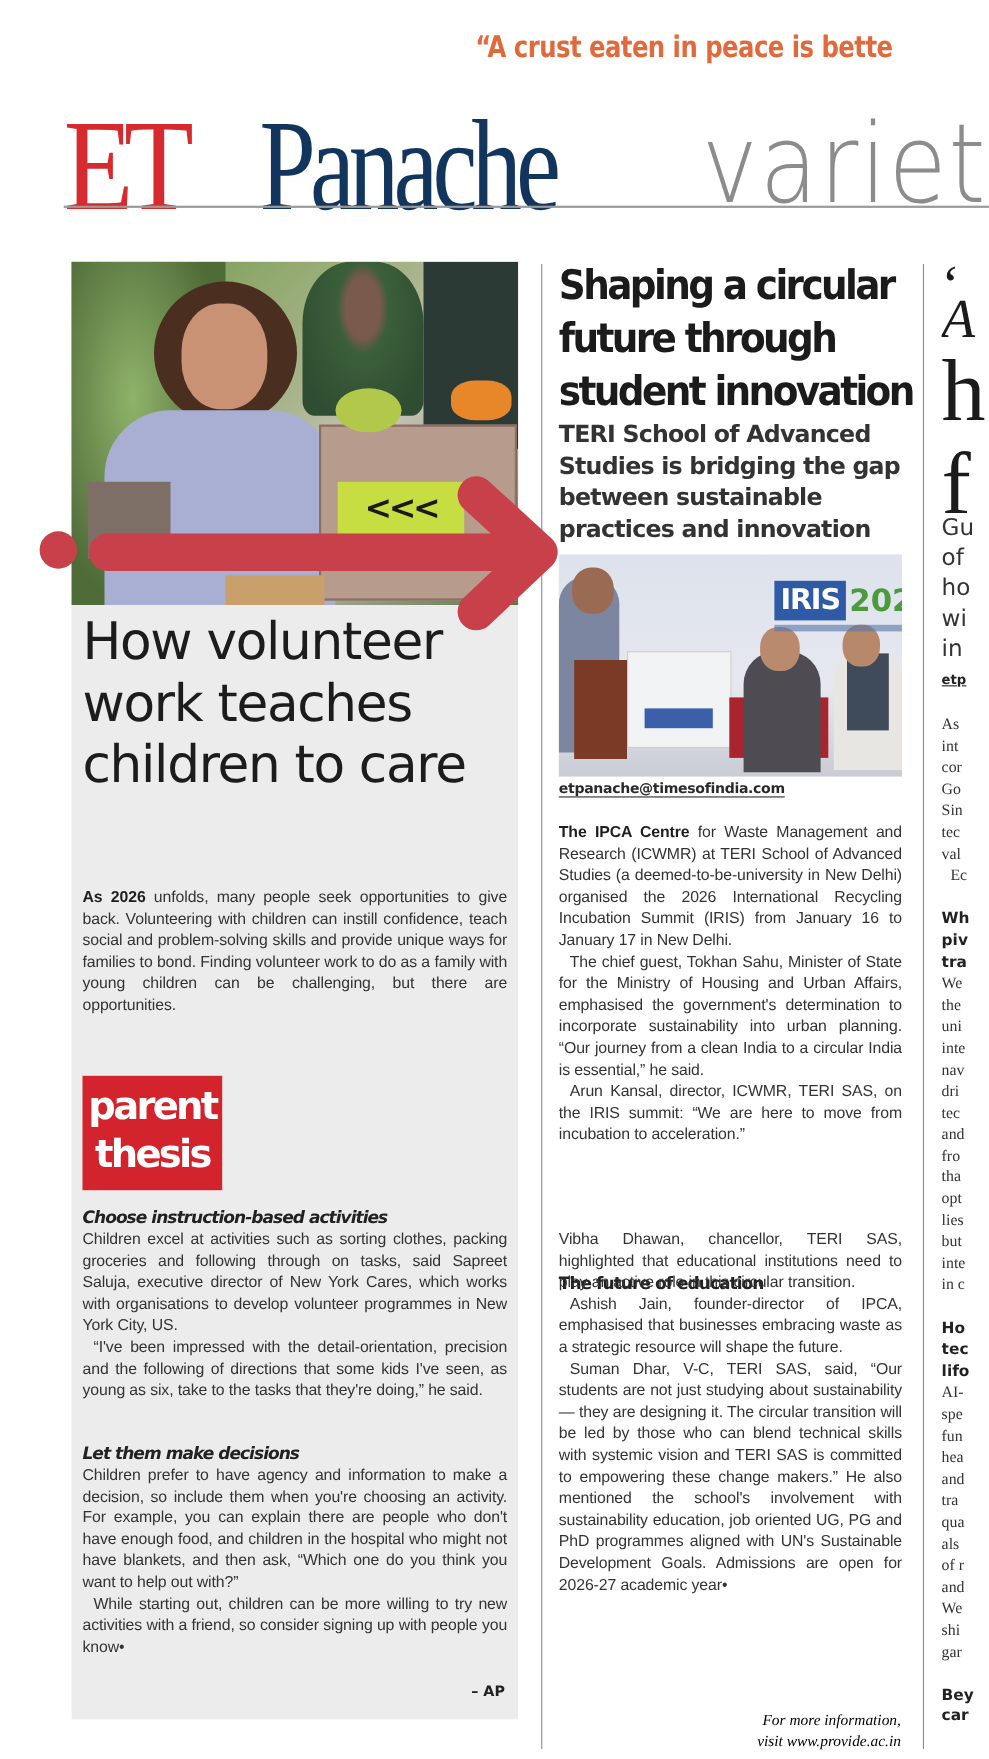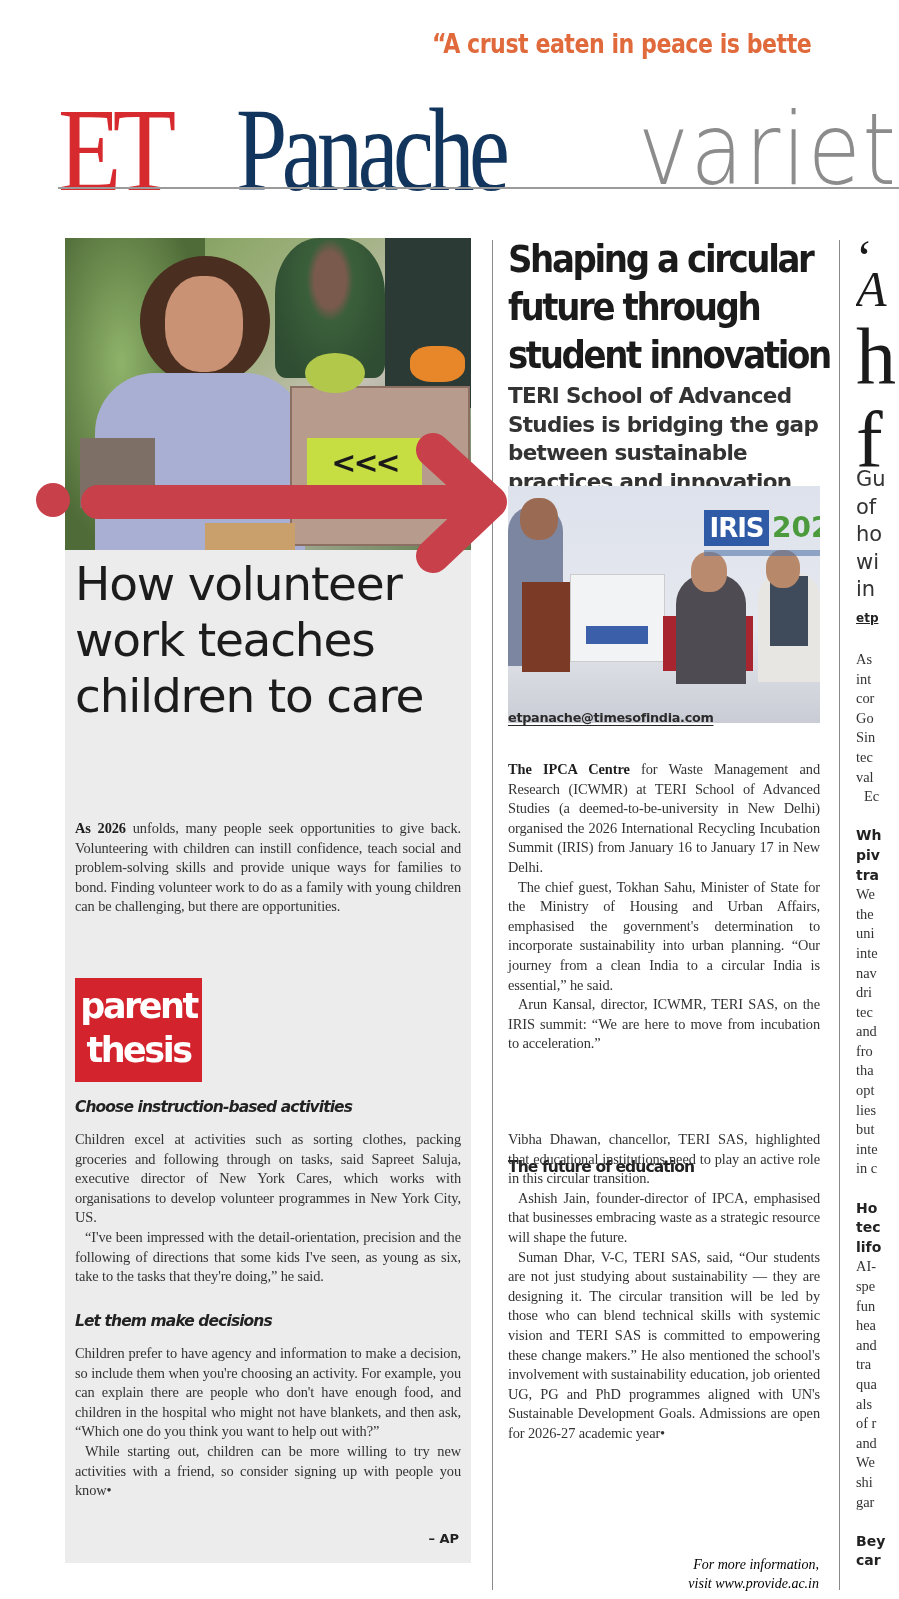--- a/index.html
+++ b/index.html
@@ -49,22 +49,22 @@
   .left-headline {
     position: absolute; left: 10px; top: 318px; width: 396px;
     font-family: "DejaVu Sans", sans-serif; font-size: 47px; line-height: 56px; color: #1c1c1c;
     letter-spacing: -1.2px; font-weight: normal;
   }
   .left-deck {
     position: absolute; left: 10px; top: 502px; width: 396px;
     font-family: "DejaVu Sans", sans-serif; font-size: 21px; line-height: 27px; color: #3a3a3a; letter-spacing: -0.6px;
   }
   .body-text {
-    font-family: Liberation Serif, serif; font-size: 14.4px; line-height: 19.6px; color: #333;
-    text-align: justify; letter-spacing: -0.1px; margin-top: 12px;
+    font-family: Liberation Sans, sans-serif; font-size: 14.4px; line-height: 19.6px; color: #333;
+    text-align: justify; letter-spacing: -0.1px;
   }
   .body-text p { text-indent: 0; }
   .body-text p.indent { text-indent: 10px; }
   .body-text b { color: #1e1e1e; }
   .left-body1 { position: absolute; left: 10px; top: 569px; width: 386px; }
   .left-body2 { position: absolute; left: 10px; top: 706px; width: 386px; }
   .left-body2 .wrap-text { margin-left: 138px; }
   .parent-badge {
     position: absolute; left: 10px; top: 740px; width: 127px; height: 104px; background: #d3232c;
     color: #fff; font-family: "DejaVu Sans", sans-serif; font-weight: bold; font-size: 35px; line-height: 44px;
@@ -86,21 +86,21 @@
   .mid-headline {
     position: absolute; left: 508px; top: 236px; width: 330px;
     font-family: "DejaVu Sans", sans-serif; font-weight: bold; font-size: 37px; line-height: 48px;
     color: #1b1b1b; letter-spacing: -2.6px; transform: scaleX(0.92); transform-origin: left top; white-space: nowrap;
   }
   .mid-deck {
     position: absolute; left: 508px; top: 382px; width: 320px;
     font-family: "DejaVu Sans", sans-serif; font-size: 21.5px; line-height: 28.5px; color: #333; letter-spacing: -0.7px;
   }
   .mid-photo {
-    position: absolute; left: 508px; top: 486px; width: 312px; height: 237px; overflow: hidden;
+    position: absolute; left: 508px; top: 504px; width: 312px; height: 202px; overflow: hidden;
     background: linear-gradient(180deg, #dde2ec 0%, #e6e8ef 60%, #c9ccd4 100%);
   }
   .mid-photo .speaker { position: absolute; left: 0; top: 20px; width: 55px; height: 160px; background: #7d86a0; border-radius: 25px 25px 0 0; }
   .mid-photo .speaker-head { position: absolute; left: 12px; top: 12px; width: 38px; height: 42px; background: #9a6b52; border-radius: 45%; }
   .mid-photo .podium { position: absolute; left: 14px; top: 96px; width: 48px; height: 90px; background: #7a3a25; }
   .mid-photo .podium-board { position: absolute; left: 62px; top: 88px; width: 95px; height: 88px; background: #f2f3f5; border: 1px solid #ccc; }
   .mid-photo .podium-logo { position: absolute; left: 78px; top: 140px; width: 62px; height: 18px; background: #3b5fa8; }
   .mid-photo .iris-logo { position: absolute; left: 196px; top: 24px; width: 65px; height: 36px; background: #2f5aa6; color: #fff; font-family: "DejaVu Sans", sans-serif; font-weight: bold; font-size: 26px; line-height: 36px; text-align: center; letter-spacing: -1px; }
   .mid-photo .iris-year { position: absolute; left: 264px; top: 24px; width: 50px; height: 36px; color: #4b9a3c; font-family: "DejaVu Sans", sans-serif; font-weight: bold; font-size: 28px; line-height: 36px; }
   .mid-photo .iris-sub { position: absolute; left: 196px; top: 64px; width: 116px; height: 6px; background: #5577aa; opacity: .6; }

